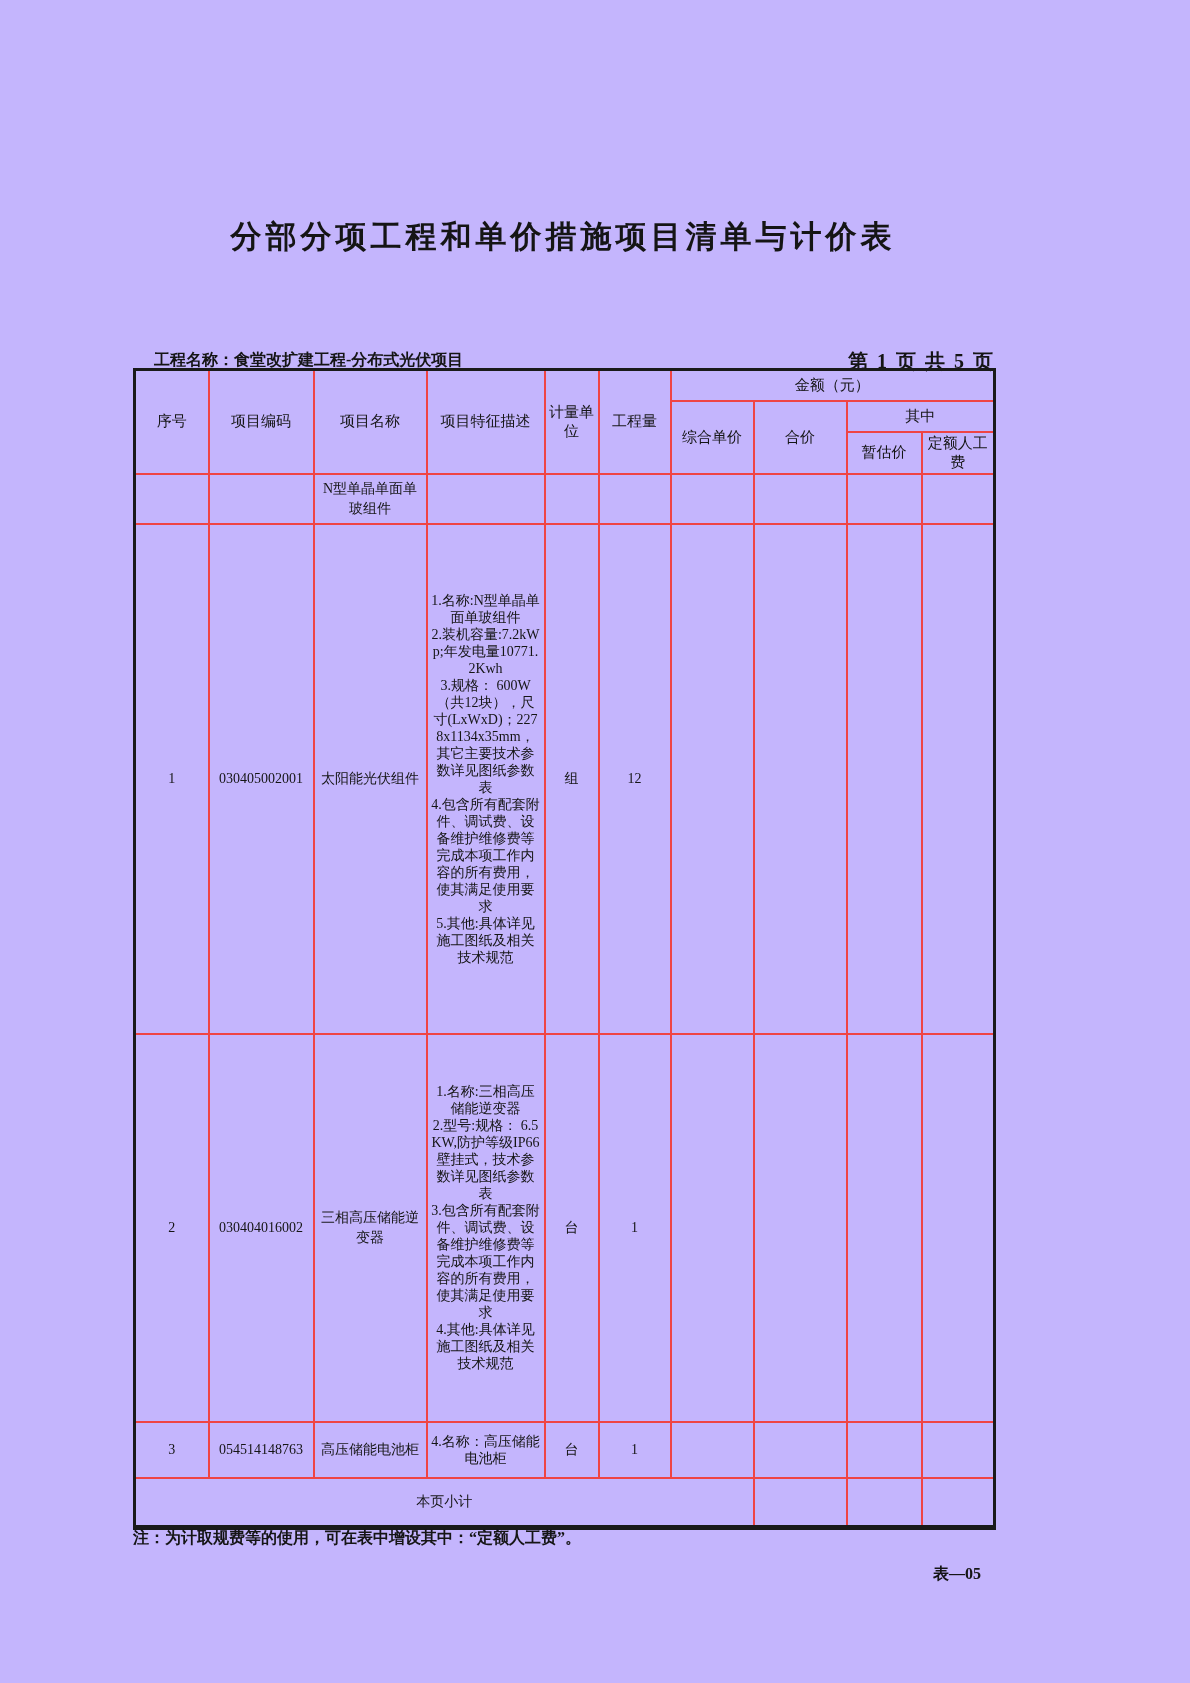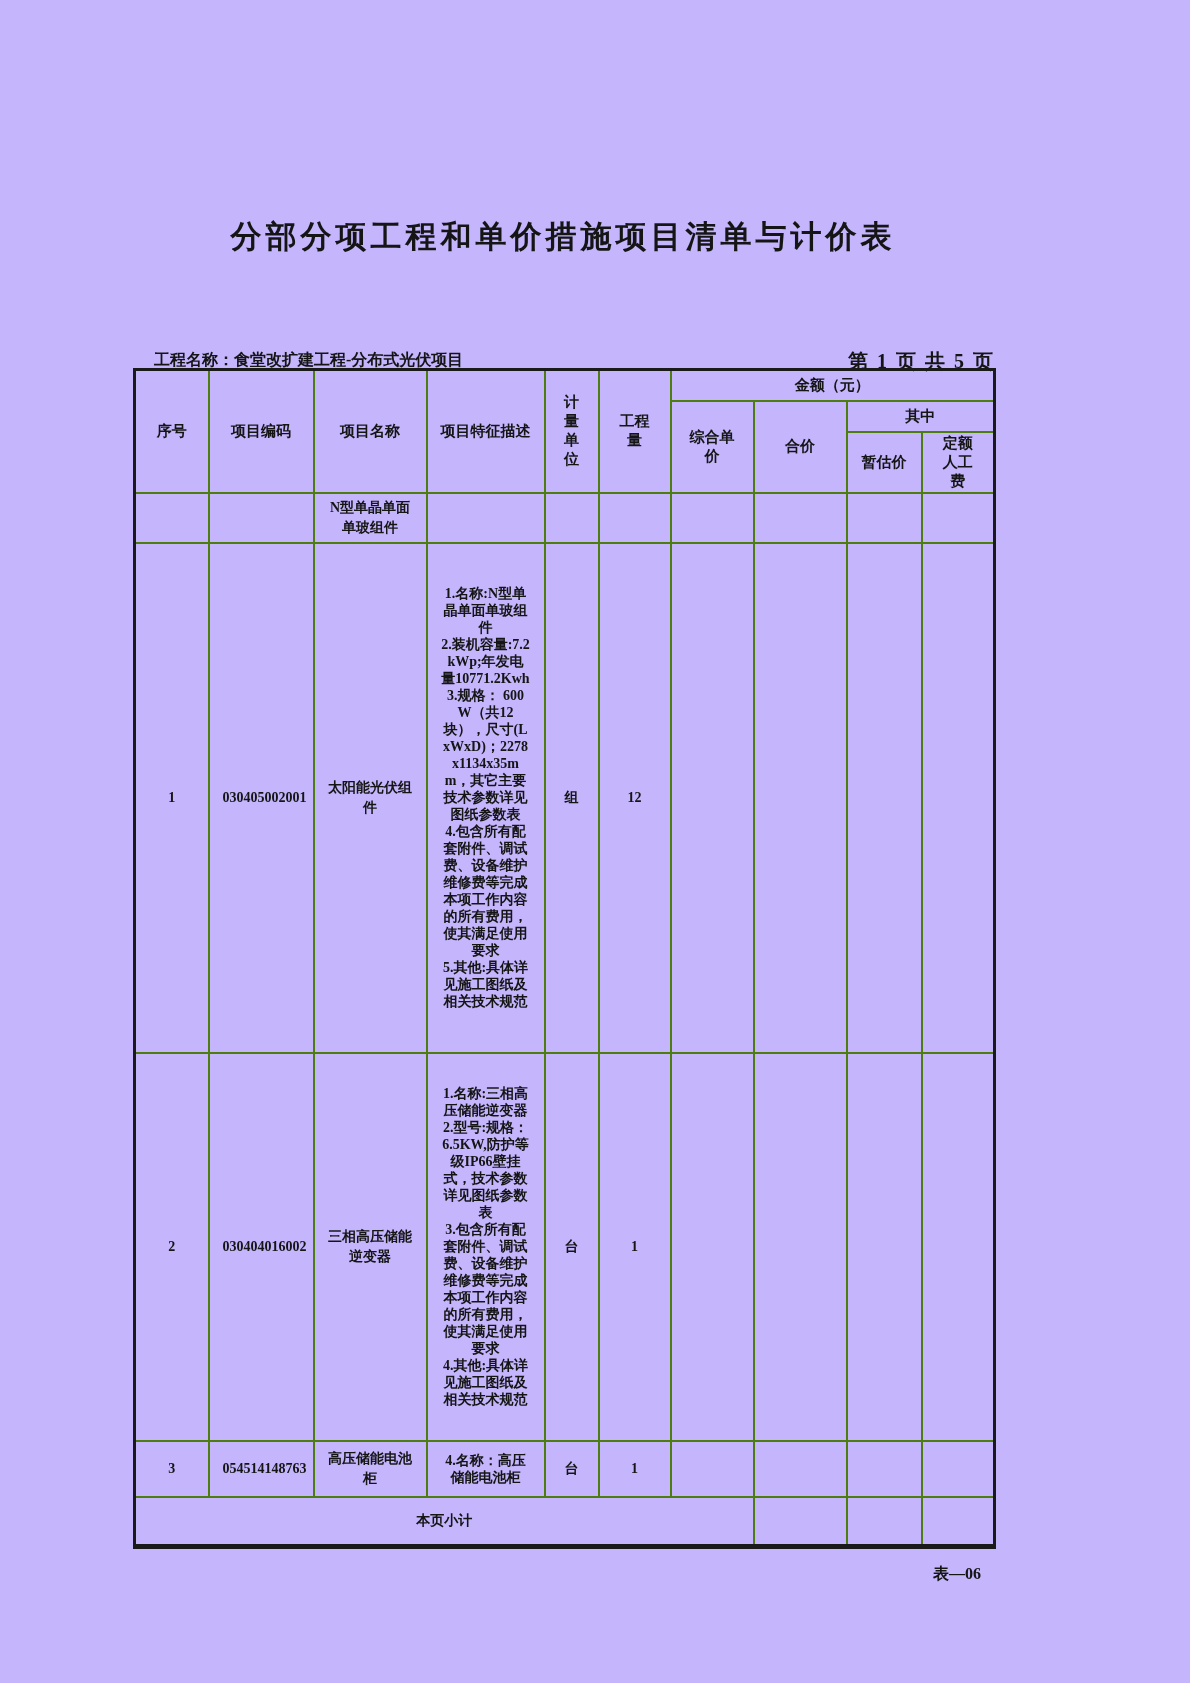--- a/index.html
+++ b/index.html
@@ -28,23 +28,23 @@
     position:absolute;left:848px;top:348px;
     font-size:20px;font-weight:bold;letter-spacing:2px;white-space:nowrap;
   }
   table.bq{
     position:absolute;left:133px;top:368px;width:860px;
     border-collapse:collapse;table-layout:fixed;
     border:3px solid #1a1a1a;
     border-bottom:5px solid #1a1a1a;
   }
   table.bq td, table.bq th{
-    border:2px solid #4d7c0f;
-    padding:1px 13px;
-    font-size:14px;font-weight:bold;
+    border:2px solid #ef4444;
+    padding:1px 3px;
+    font-size:14px;font-weight:normal;
     text-align:center;vertical-align:middle;
     overflow:hidden;
   }
   table.bq th{white-space:pre-line;font-size:15px;}
   .hr-a{height:31px}.hr-b{height:31px}.hr-c{height:30px}
   .r-group{height:50px}.r-1{height:510px}.r-2{height:388px}.r-3{height:56px}.r-sub{height:50px}
   td.desc{
     text-align:left;vertical-align:middle;
     white-space:pre-wrap;word-break:break-all;
     font-size:14px;line-height:17px;padding:2px 3px;
@@ -173,16 +173,17 @@
 
     <tr class="r-sub">
       <td colspan="7" class="subtotal">本页小计</td>
       <td></td>
       <td></td>
       <td></td>
     </tr>
   </tbody>
     </table>
 
+  <div class="note-line">注：为计取规费等的使用，可在表中增设其中：“定额人工费”。</div>
 
-  <div class="form-code">表—06</div>
+  <div class="form-code">表—05</div>
 
 </div>
 
 </body></html>

